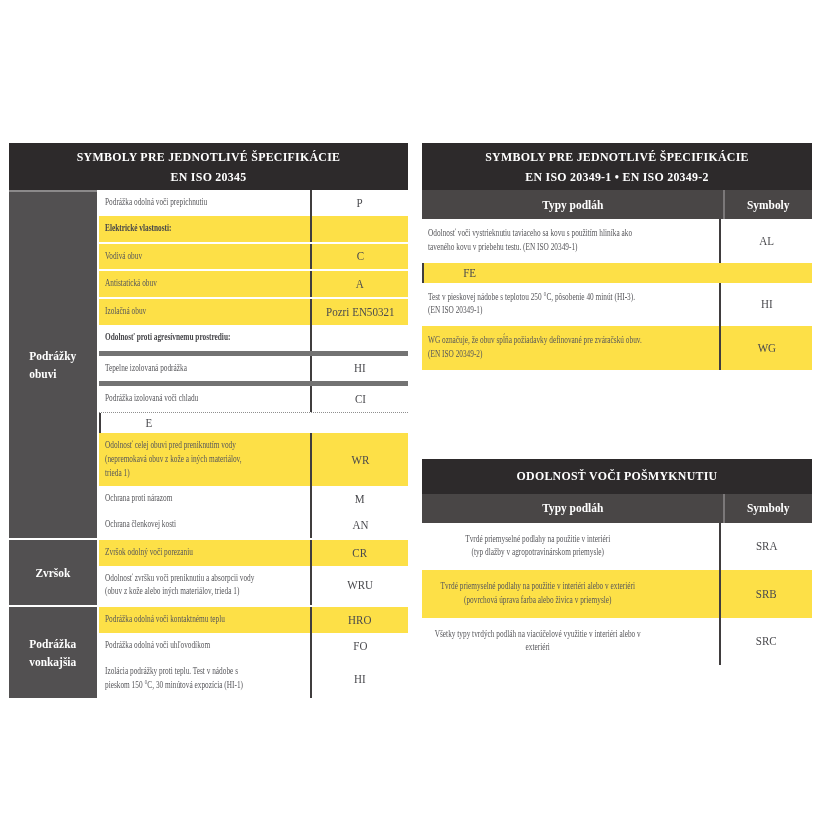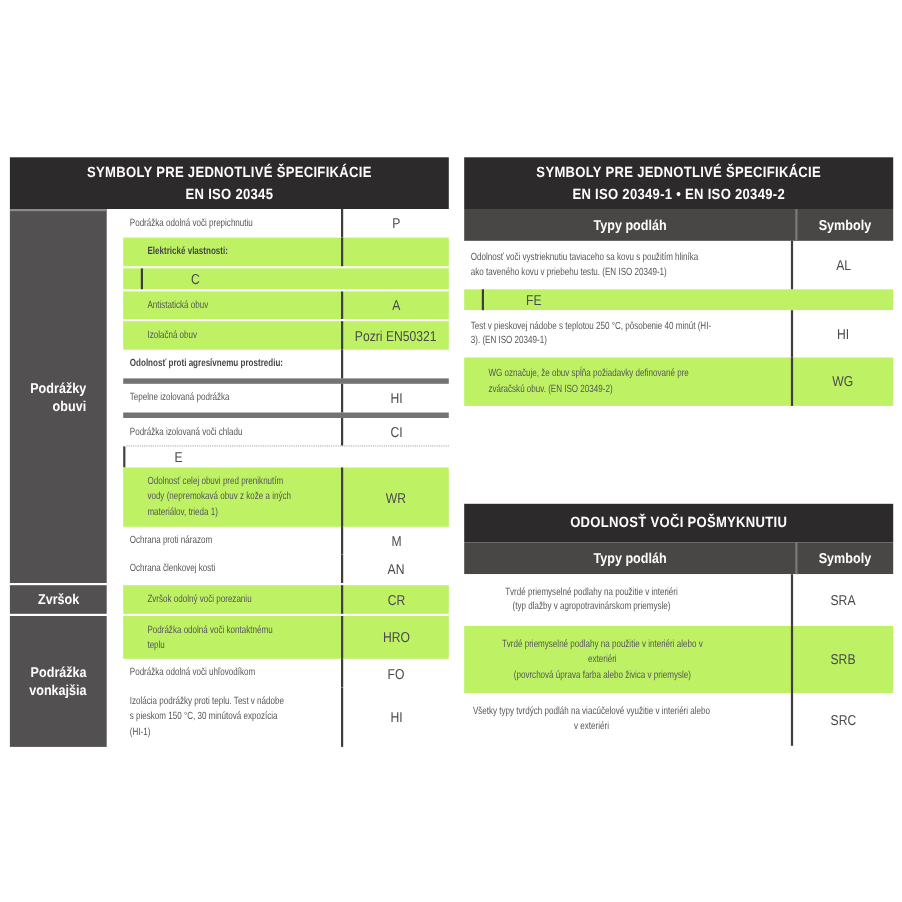--- a/index.html
+++ b/index.html
@@ -1,17 +1,17 @@
 <!DOCTYPE html>
 <html><head>
 <meta charset="utf-8">
 <style>
   html,body{margin:0;padding:0;background:#fff;}
   .canvas{position:relative;width:820px;height:820px;background:#ffffff;overflow:hidden;
-          font-family:Liberation Sans, sans-serif;}
+          font-family:Liberation Serif, serif;}
   .tbl{box-sizing:border-box;}
   .left-tbl{position:absolute;left:9px;top:143px;width:399px;}
   .rcol{position:absolute;left:422px;top:143px;width:390px;}
   .t2{margin-top:89px;}
 
   
   .thead{background:#2d2a2b;color:#fff;text-align:center;font-weight:700;
          display:flex;flex-direction:column;justify-content:center;min-height:43px;padding:2px 0;}
   .thead.small{min-height:31px;}
   .tline{font-size:13.5px;line-height:1.45;letter-spacing:.3px;transform:scaleX(.88);transform-origin:center;}
@@ -19,30 +19,30 @@
   
   .colhead{display:flex;background:#494646;min-height:29px;}
   .colhead .ch-types{flex:1;display:flex;align-items:center;justify-content:center;}
   .colhead .ch-syms{width:87px;flex-shrink:0;border-left:2px solid #7b7879;
                     display:flex;align-items:center;justify-content:center;}
   .chtxt{color:#fff;font-weight:700;font-size:13px;transform:scaleX(.88);transform-origin:center;white-space:nowrap;}
 
   
   .gsection{display:flex;align-items:stretch;}
   .gsection + .gsection{margin-top:2px;}
-  .gcell{width:88px;flex-shrink:0;margin-right:15px;background:#525051;color:#fff;
-         display:flex;align-items:center;justify-content:center;text-align:right;}
+  .gcell{width:88px;flex-shrink:0;margin-right:2px;background:#525051;color:#fff;
+         display:flex;align-items:center;justify-content:center;text-align:left;}
   .gsection:first-child .gcell{border-top:2px solid #8b898a;}
   .fitc{display:block;white-space:pre-line;font-weight:700;font-size:13px;line-height:1.35;
         transform:scaleX(.88);transform-origin:center;}
   .grows{flex:1;display:flex;flex-direction:column;min-width:0;}
 
   
   .trow{display:flex;align-items:stretch;}
-  .trow.bg-gray{background:#bef264;padding-left:16px;}
+  .trow.bg-gray{background:#fde047;}
   .trow.bg-white{background:#ffffff;}
   .trow.sep-white{border-bottom:2px solid #ffffff;}
   .trow.sep-solid{border-bottom:5px solid #737373;}
   .trow.sep-dotted{border-bottom:1px dotted #8f8f8f;gap:42px;}
   .desc{flex:1;min-width:0;display:flex;align-items:center;padding:6px 6px 6px 6px;
         color:#56565a;font-size:9.5px;}
   .rt .desc{padding:8px 6px;}
   .t2 .desc{padding:10px 6px;text-align:center;}
   .fit{display:block;width:130%;transform:scaleX(.77);transform-origin:0 50%;
        line-height:1.45;white-space:pre-line;}
@@ -81,20 +81,23 @@
             </div>
             <div class="trow bg-gray sep-white bold">
               <div class="desc">
                 <span class="fit">Elektrické vlastnosti:</span>
               </div>
               <div class="sym">
                 <span class="fit2"></span>
               </div>
             </div>
             <div class="trow bg-gray sep-white">
+              <div class="desc">
+                <span class="fit">Vodivá obuv</span>
+              </div>
               <div class="sym">
                 <span class="fit2">C</span>
               </div>
             </div>
             <div class="trow bg-gray sep-white">
               <div class="desc">
                 <span class="fit">Antistatická obuv</span>
               </div>
               <div class="sym">
                 <span class="fit2">A</span>
@@ -167,20 +170,29 @@
         <div class="gcell">
           <span class="fitc">Zvršok</span>
         </div>
         <div class="grows">
             <div class="trow bg-gray">
               <div class="desc">
                 <span class="fit">Zvršok odolný voči porezaniu</span>
               </div>
               <div class="sym">
                 <span class="fit2">CR</span>
+              </div>
+            </div>
+            <div class="trow bg-white">
+              <div class="desc">
+                <span class="fit">Odolnosť zvršku voči preniknutiu a absorpcii vody
+(obuv z kože alebo iných materiálov, trieda 1)</span>
+              </div>
+              <div class="sym">
+                <span class="fit2">WRU</span>
               </div>
             </div>
           </div>
       </div>
       <div class="gsection">
         <div class="gcell">
           <span class="fitc">Podrážka
 vonkajšia</span>
         </div>
         <div class="grows">

